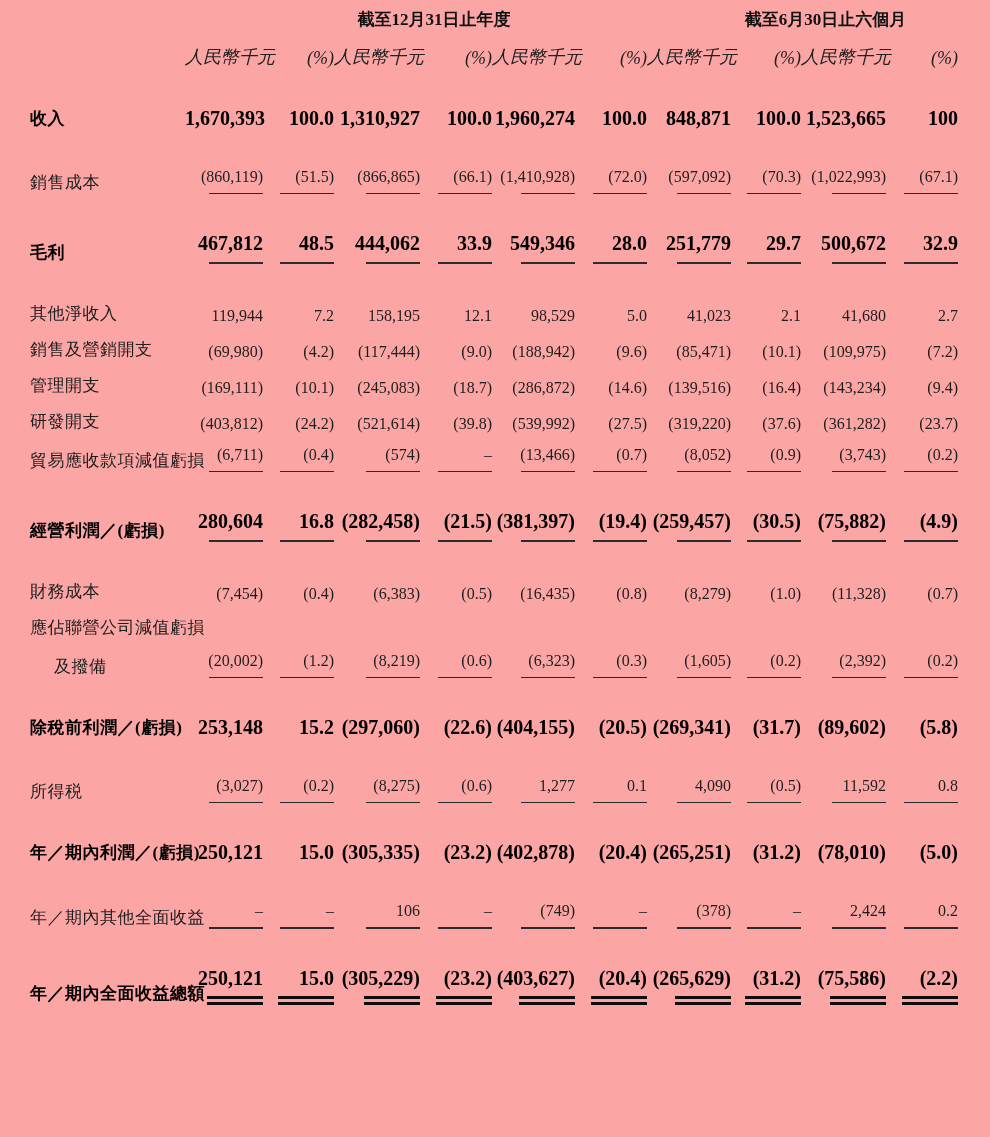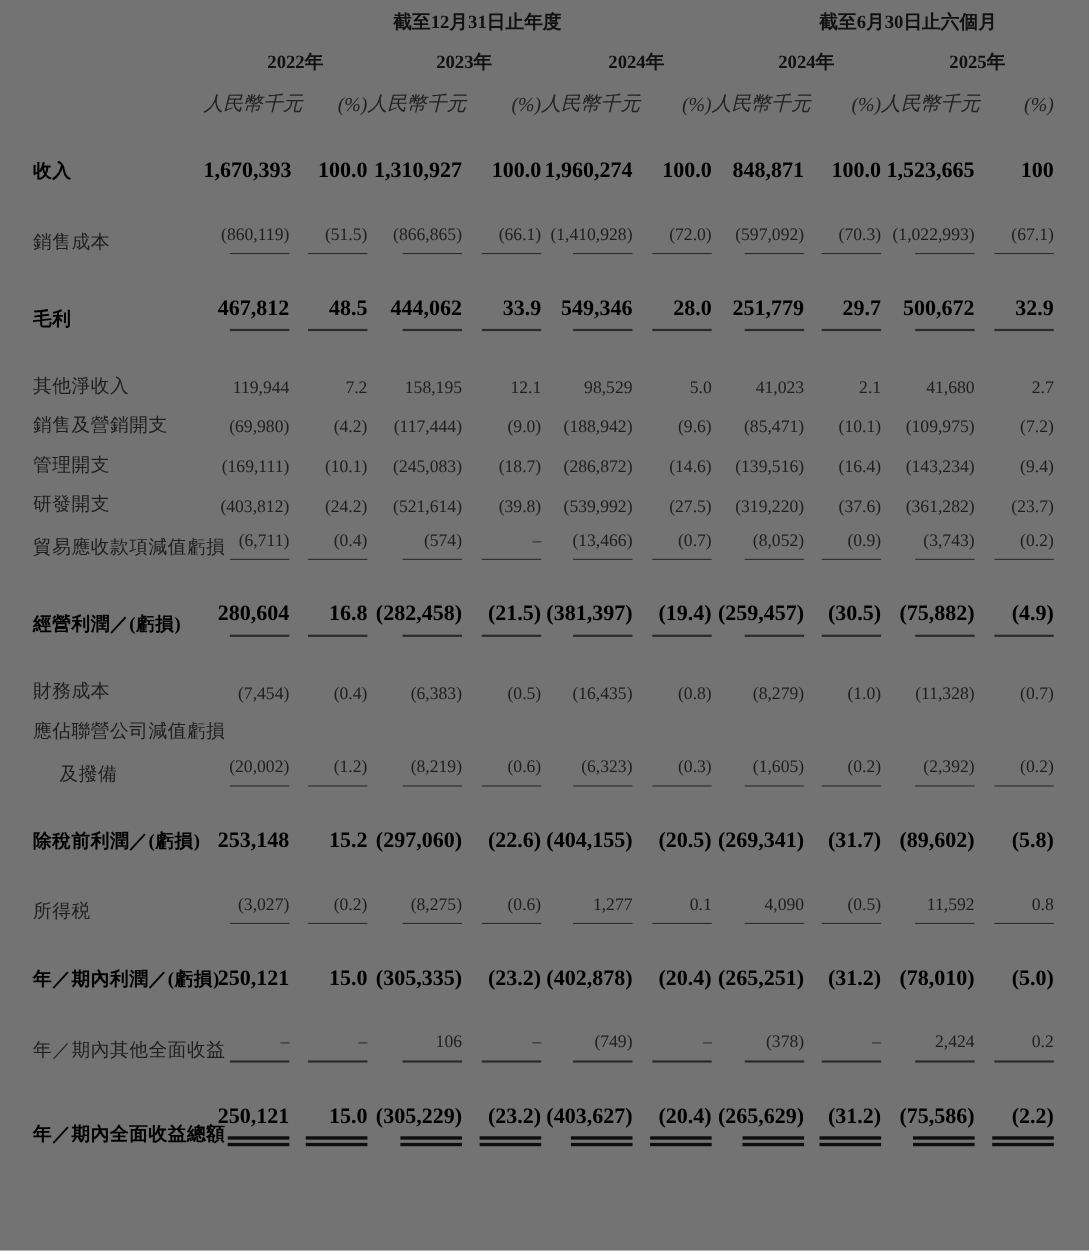--- a/index.html
+++ b/index.html
@@ -1,19 +1,19 @@
 <!DOCTYPE html>
 <html><head>
 <meta charset="utf-8">
 <style>
   html,body{margin:0;padding:0;background:#ffffff;}
   .page{
     position:relative;
     width:990px;height:1137px;
-    background:#737373;
+    background:#fca5a5;
     color:#1e1e1e;
     font-family:"Liberation Serif","DejaVu Serif",serif;
     overflow:hidden;
     box-sizing:border-box;
     padding:8px 32px 0 30px;
   }
   table.fin{
     border-collapse:collapse;
     table-layout:fixed;
     width:928px;
@@ -88,28 +88,20 @@
         <col class="c-pct5">
     </colgroup>
     <thead>
       <tr>
         <td></td>
         <th colspan="6" class="group-title annual">截至12月31日止年度</th>
         <th colspan="4" class="group-title interim">截至6月30日止六個月</th>
       </tr>
       <tr>
         <td></td>
-        <th colspan="2" class="year">2022年</th>
-        <th colspan="2" class="year">2023年</th>
-        <th colspan="2" class="year">2024年</th>
-        <th colspan="2" class="year">2024年</th>
-        <th colspan="2" class="year">2025年</th>
-      </tr>
-      <tr>
-        <td></td>
         <th class="subhead">人民幣千元</th>
         <th class="subhead">(%)</th>
         <th class="subhead">人民幣千元</th>
         <th class="subhead">(%)</th>
         <th class="subhead">人民幣千元</th>
         <th class="subhead">(%)</th>
         <th class="subhead">人民幣千元</th>
         <th class="subhead">(%)</th>
         <th class="subhead">人民幣千元</th>
         <th class="subhead">(%)</th>

